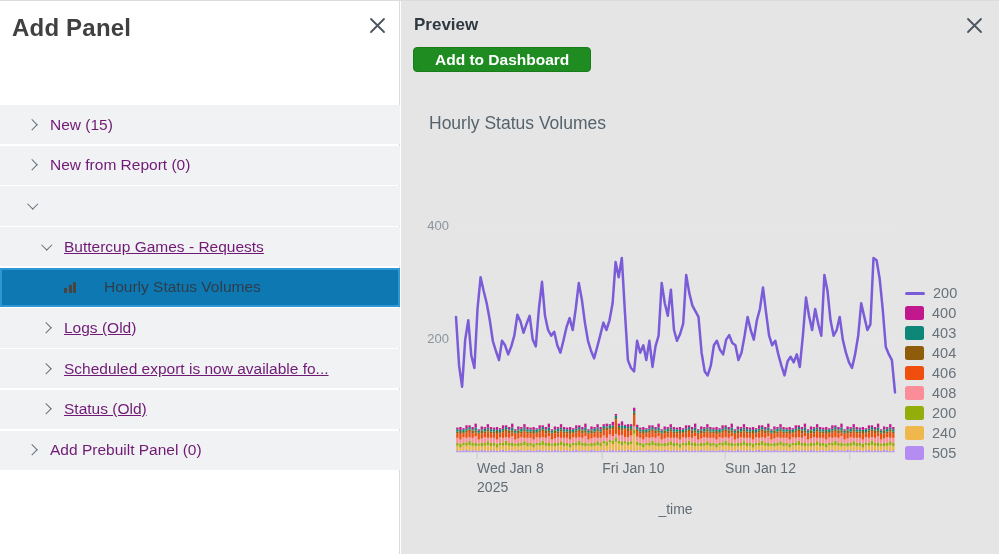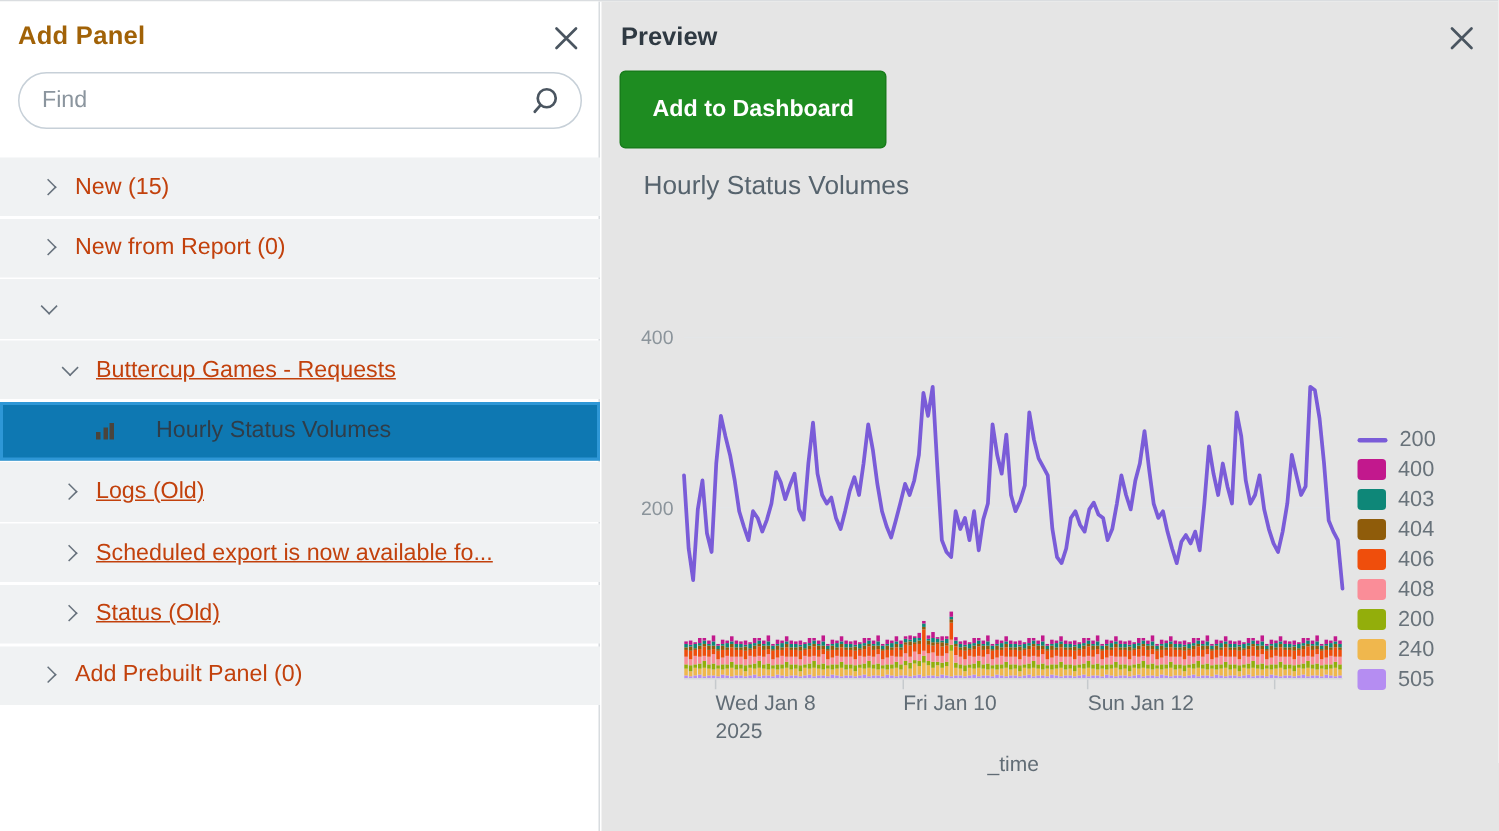--- a/index.html
+++ b/index.html
@@ -9,39 +9,39 @@
     background:#ffffff; color:#5a6772; overflow:hidden;
   }
   .page { position:relative; width:999px; height:554px; border-top:1px solid #dadde0; }
 
   
   .sidebar {
     position:absolute; left:0; top:0; width:400px; height:554px;
     background:#ffffff; border-right:1px solid #d8dcdf;
   }
   .sb-header { position:absolute; left:12px; top:13px; width:376px; height:26px; }
-  .sb-title { font-size:17px; font-weight:600; color:#a16207; letter-spacing:.2px; }
+  .sb-title { font-size:24px; font-weight:600; color:#404040; letter-spacing:.2px; }
   .icon-btn {
     position:absolute; background:none; border:none; cursor:pointer;
     width:22px; height:22px; padding:0; display:flex; align-items:center; justify-content:center;
   }
   .sb-close { right:0; top:0; }
   .search-wrap { position:absolute; left:12px; top:47px; width:376px; height:38px; }
   .search-input {
     width:100%; height:100%; border:1px solid #c7d0d8; border-radius:19px;
     padding:0 40px 0 15px; font-size:15.5px; color:#333;
     font-family:"Liberation Sans","DejaVu Sans",sans-serif; outline:none; background:#fff;
   }
   .search-input::placeholder { color:#8b959e; }
   .search-icon-wrap { position:absolute; right:13px; top:8px; }
 
   .panel-list { position:absolute; left:0; top:104px; width:400px; }
   .row {
     height:39.2px; margin-bottom:1.5px; background:#f0f2f3;
-    display:flex; align-items:center; font-size:15.5px; color:#c2410c; cursor:pointer;
+    display:flex; align-items:center; font-size:15.5px; color:#701a75; cursor:pointer;
   }
   .row.lvl1 { padding-left:28px; }
   .row.lvl2 { padding-left:42px;text-decoration:underline; }
   .row.lvl3 { padding-left:62px; }
   .row .label { margin-left:12px; white-space:nowrap; overflow:hidden; }
   .row.lvl3 .label { margin-left:28px; }
   .row.sel { background:#0e78b2; border:2px solid #2e97d6; color:#2f3d49; }
   .chev-box { width:10px; height:10px; position:relative; flex:0 0 auto; }
   .chev {
     position:absolute; width:7.5px; height:7.5px;
@@ -50,21 +50,21 @@
   .chev.collapsed { transform:rotate(-45deg); left:0; top:1px; }
   .chev.expanded  { transform:rotate(45deg);  left:1px; top:-1px; }
   .baricon { display:flex; align-items:flex-end; gap:1.5px; height:12px; flex:0 0 auto; }
   .baricon span { width:3px; background:#4a443c; display:block; }
 
   
   .preview { position:absolute; left:401px; top:0; width:598px; height:554px; background:#e5e5e5; }
   .pv-title { position:absolute; left:13px; top:14px; font-size:17px; font-weight:600; color:#2f3942; }
   .pv-close { right:14px; top:13px; }
   .add-btn {
-    position:absolute; left:12px; top:46px; height:52px; padding:0 21px;
+    position:absolute; left:12px; top:46px; height:25px; padding:0 21px;
     background:#1e8c21; border:1px solid #187c1b; border-radius:4px;
     color:#fff; font-size:15.5px; font-weight:bold; cursor:pointer;
     font-family:"Liberation Sans","DejaVu Sans",sans-serif;
   }
   .chart-title { position:absolute; left:28px; top:112px; font-size:17.5px; font-weight:normal; color:#56636d; }
   .chart-svg { position:absolute; left:20px; top:200px; }
   .legend { position:absolute; left:504px; top:282px; }
   .legend-item { display:flex; align-items:center; height:20px; cursor:pointer; }
   .sw-sq { width:19px; height:14px; border-radius:2.5px; flex:0 0 auto; }
   .sw-line { width:20px; height:3px; border-radius:2px; flex:0 0 auto; }
@@ -76,29 +76,20 @@
 <div class="page">
 
   <aside class="sidebar">
     <div class="sb-header">
       <div class="sb-title">Add Panel</div>
       <button class="icon-btn sb-close">
         <svg width="17" height="17" viewBox="0 0 17 17">
           <path d="M2 2 L15 15 M15 2 L2 15" stroke="#4a5560" stroke-width="1.8" fill="none" stroke-linecap="round"></path>
         </svg>
       </button>
-    </div>
-    <div class="search-wrap">
-      <input class="search-input" type="text" placeholder="Find" style="">
-      <span class="search-icon-wrap">
-        <svg width="22" height="22" viewBox="0 0 22 22">
-          <circle cx="11.5" cy="9.5" r="6" stroke="#4a5560" stroke-width="1.8" fill="none"></circle>
-          <path d="M7.2 14.2 L3.5 18.5" stroke="#4a5560" stroke-width="1.8" stroke-linecap="round"></path>
-        </svg>
-      </span>
     </div>
     <div class="panel-list" id="panel-list">
         <div class="row lvl1">
           <span class="chev-box">
             <span class="chev collapsed"></span>
           </span>
           <span class="label">New (15)</span>
         </div>
         <div class="row lvl1">
           <span class="chev-box">

